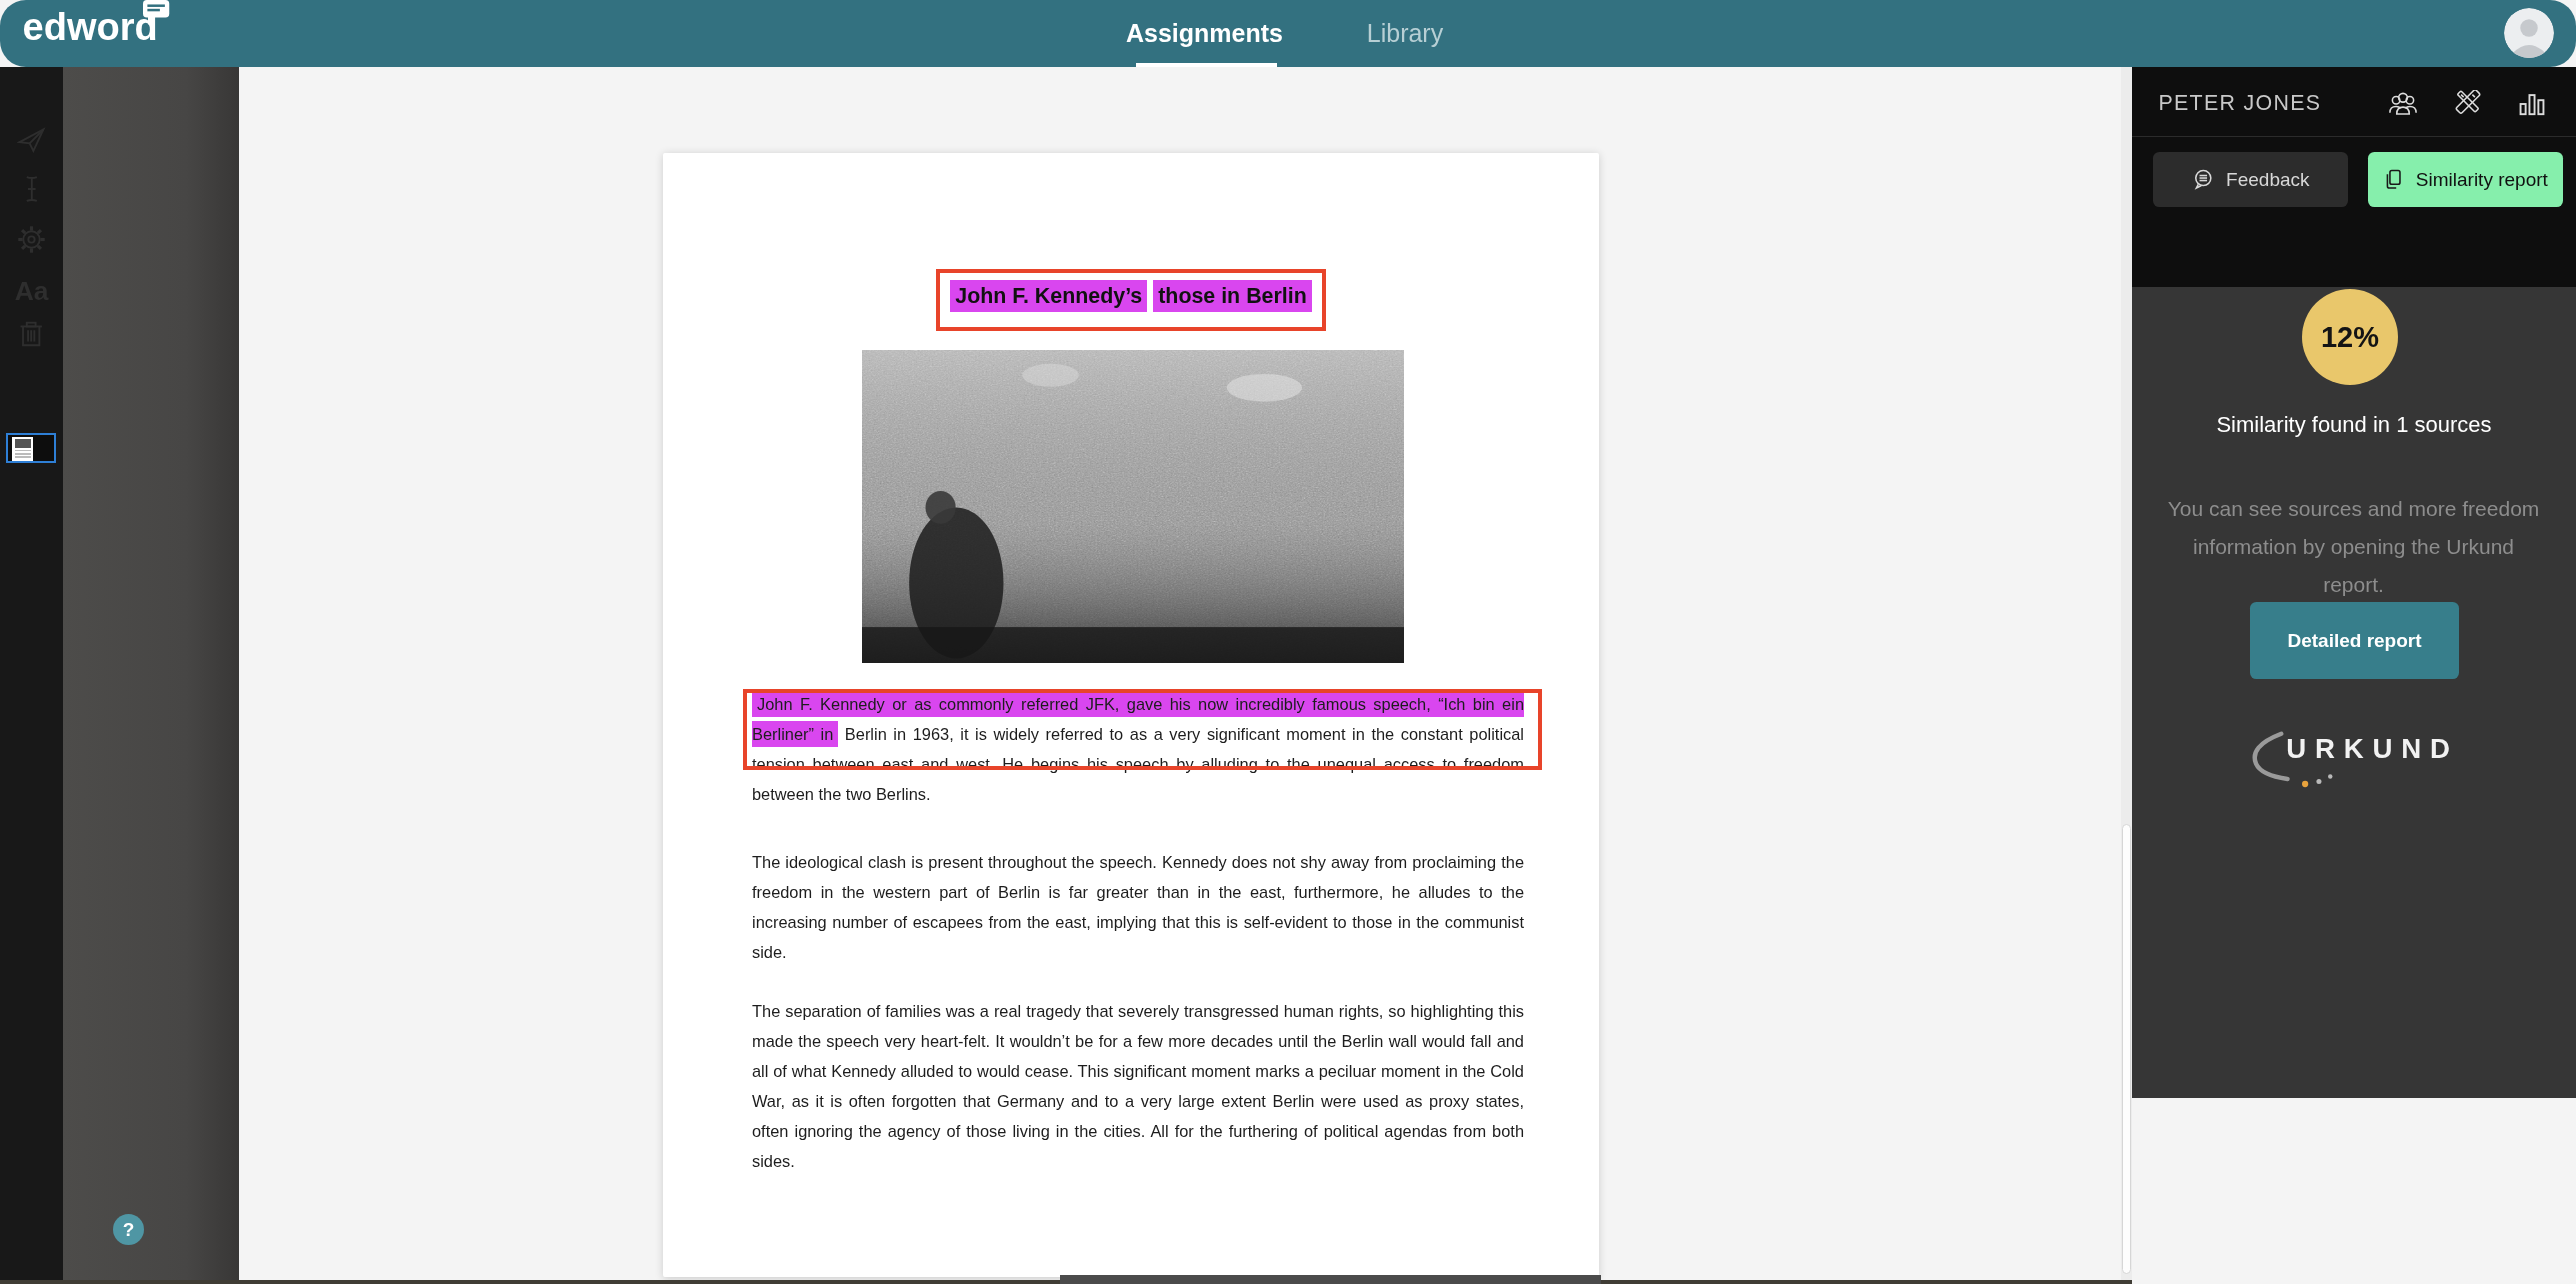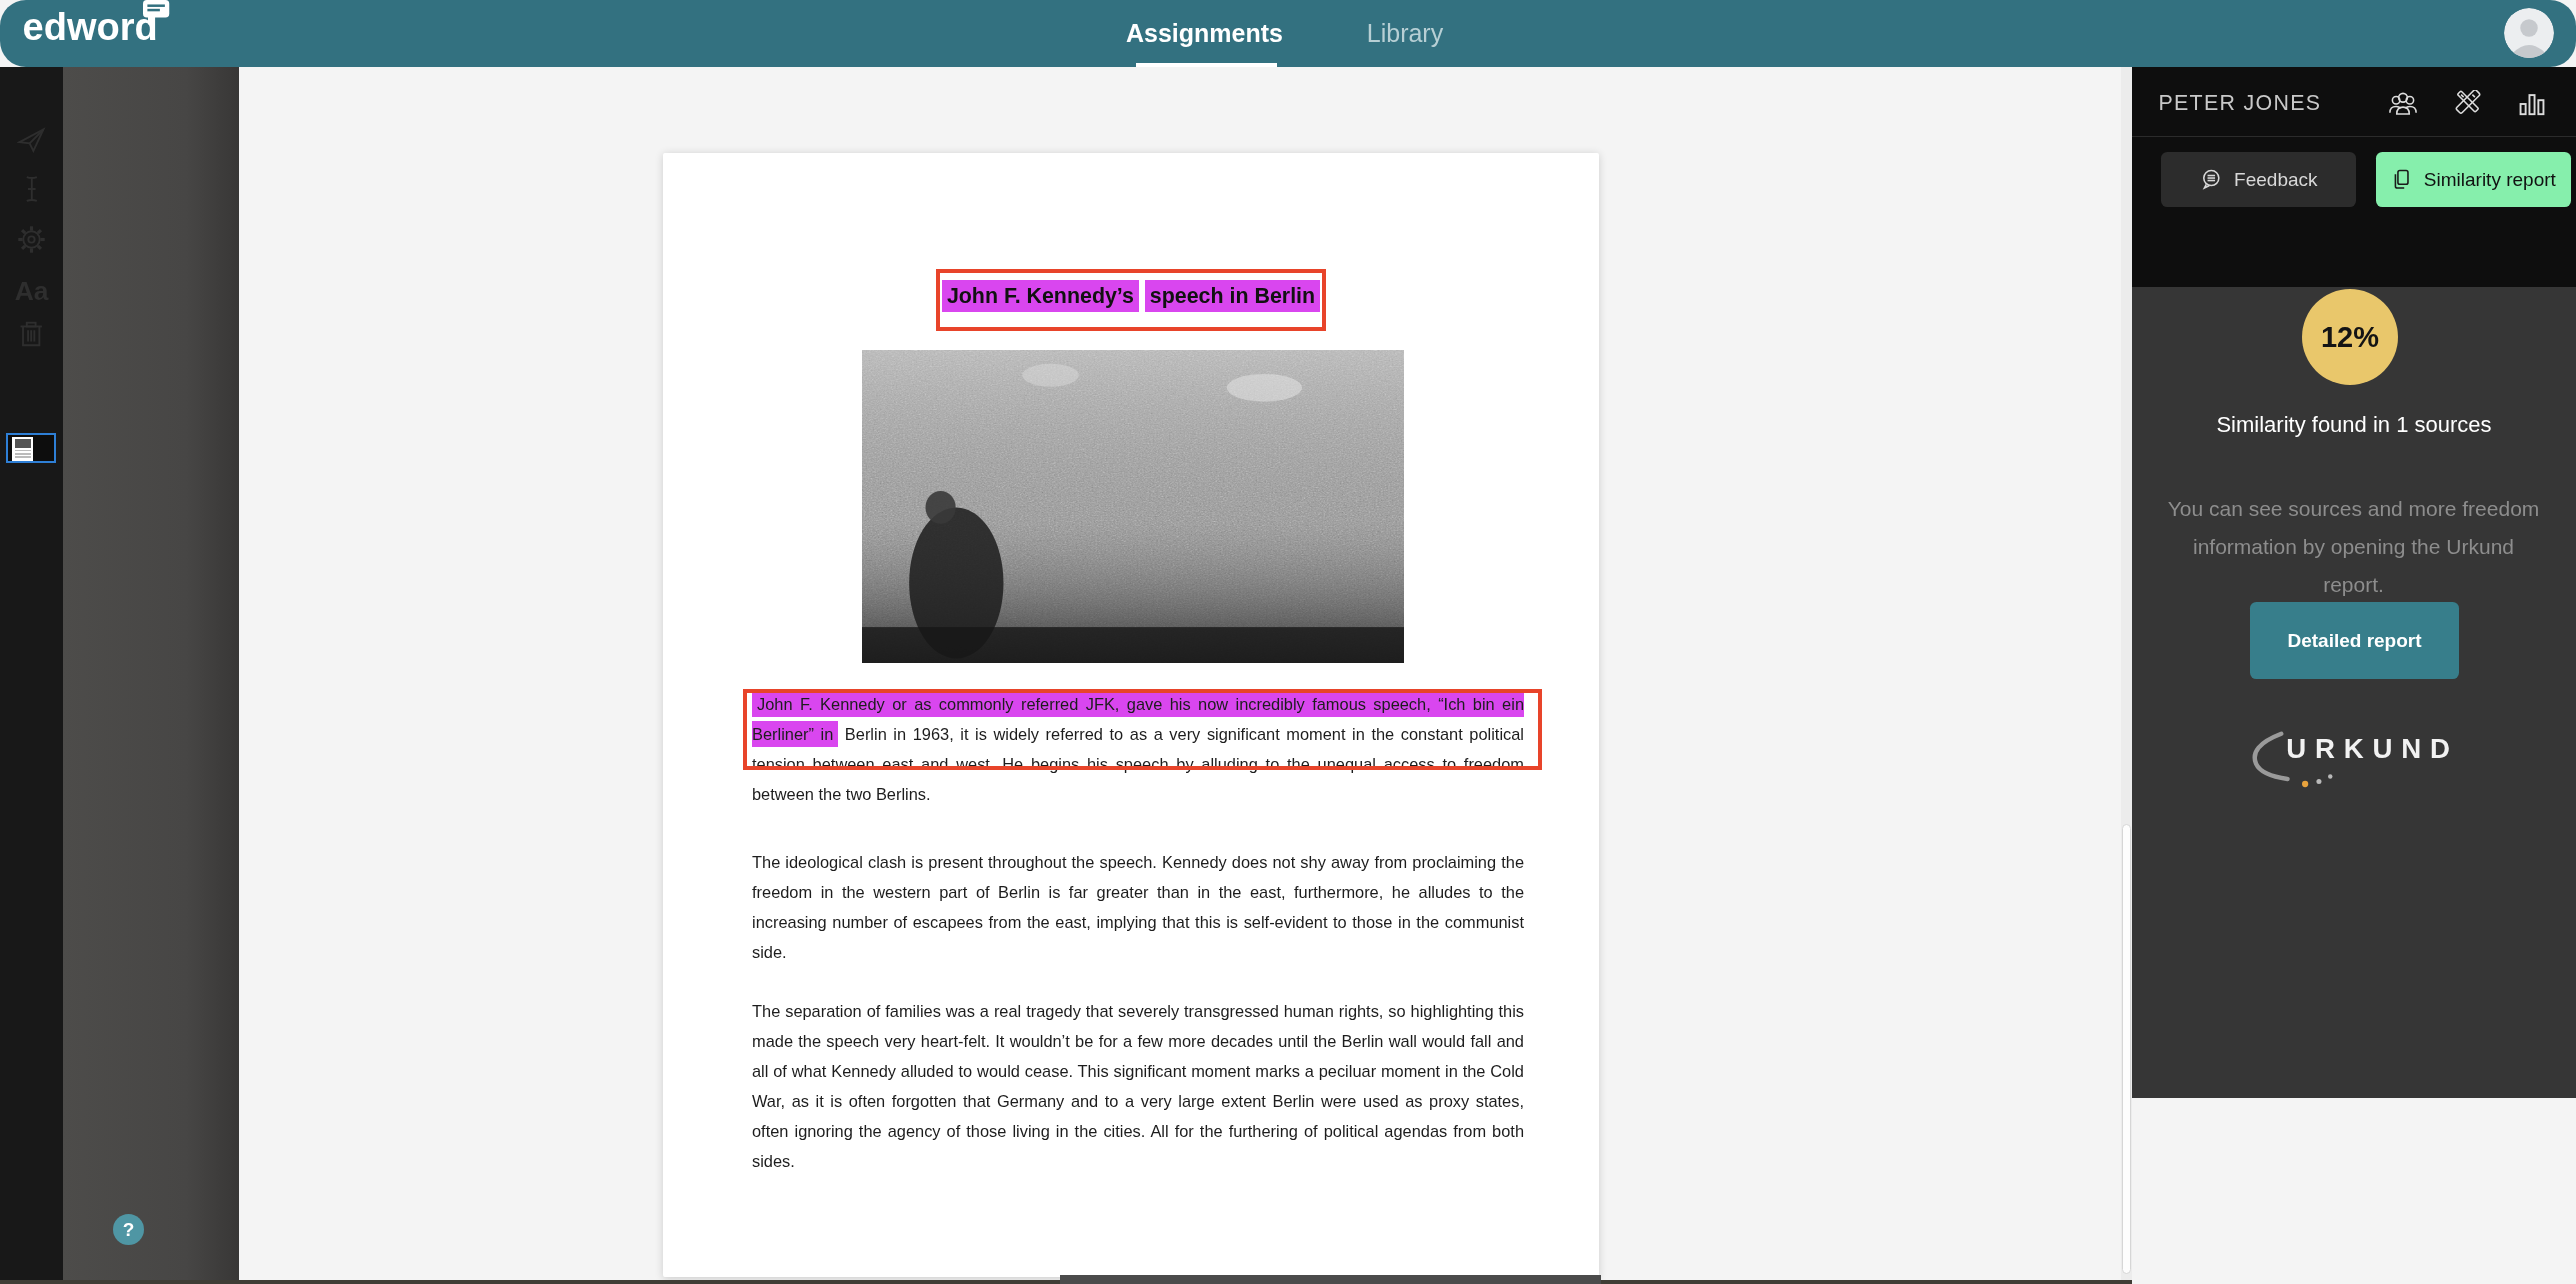--- a/index.html
+++ b/index.html
@@ -58,21 +58,21 @@
   .bottomstrip{left:0;top:1280px;width:2132px;height:4.4px;background:#403d35;}
   .hscroll{left:1060px;top:1275px;width:541px;height:8.8px;background:#4b4b4b;}
 
   
   .panel{left:2132px;top:67px;width:444px;height:1031px;background:#363636;}
   .panel-top{position:absolute;left:0;top:0;width:444px;height:220px;background:#0e0e0e;}
   .panel-name{position:absolute;left:26.4px;top:24px;font-size:21.4px;color:#c8c8c8;letter-spacing:1.3px;}
   .panel-icons{position:absolute;right:30px;top:22.6px;display:flex;gap:35px;color:#dcdcdc;}
   .panel-divider{position:absolute;left:0;top:69px;width:444px;height:1.3px;background:#2b2b2b;}
   .btn{position:absolute;top:85px;height:55px;border-radius:6.3px;display:flex;align-items:center;
-       justify-content:center;gap:11.3px;font-size:19px;cursor:pointer;box-sizing:border-box;margin-left:8px;}
+       justify-content:center;gap:11.3px;font-size:19px;cursor:pointer;box-sizing:border-box;}
   .btn-feedback{left:21.4px;width:195px;background:#2c2c2c;color:#d8d8d8;}
   .btn-similarity{left:236px;width:195px;background:#86efac;color:#111;font-weight:500;}
   .score-circle{position:absolute;left:170px;top:222px;width:96px;height:96px;border-radius:50%;
                 background:#e9c76b;display:flex;align-items:center;justify-content:center;
                 font-size:29px;font-weight:700;color:#141414;}
   .score-label{position:absolute;left:0;top:345px;width:444px;text-align:center;
                font-size:22px;font-weight:400;color:#fff;}
   .info-text{position:absolute;left:33px;top:423px;width:377px;text-align:center;
              font-size:21px;line-height:38px;color:#8d8d8d;}
   .btn-detailed{position:absolute;left:118px;top:535px;width:209px;height:77px;border-radius:6.3px;
@@ -160,21 +160,21 @@
   </div>
 
   <div class="abs midband"></div>
   <div class="abs helpbtn">?</div>
 
   <div class="abs canvas"></div>
   <div class="abs page"></div>
 
   <div class="abs doc-title">
     <span class="hl">John F. Kennedy’s</span>
-    <span class="hl">speech in Berlin</span>
+    <span class="hl">those in Berlin</span>
   </div>
 
   <svg class="abs photo" viewBox="0 0 862 497" preserveAspectRatio="none">
     <defs>
       <filter id="crowd" x="0" y="0" width="100%" height="100%">
         <feTurbulence type="fractalNoise" baseFrequency="0.35 0.5" numOctaves="3" seed="11"></feTurbulence>
         <feColorMatrix type="saturate" values="0"></feColorMatrix>
       </filter>
       <linearGradient id="shade" x1="0" y1="0" x2="0" y2="1">
         <stop offset="0" stop-color="#cfcfcf" stop-opacity="0.55"></stop>

